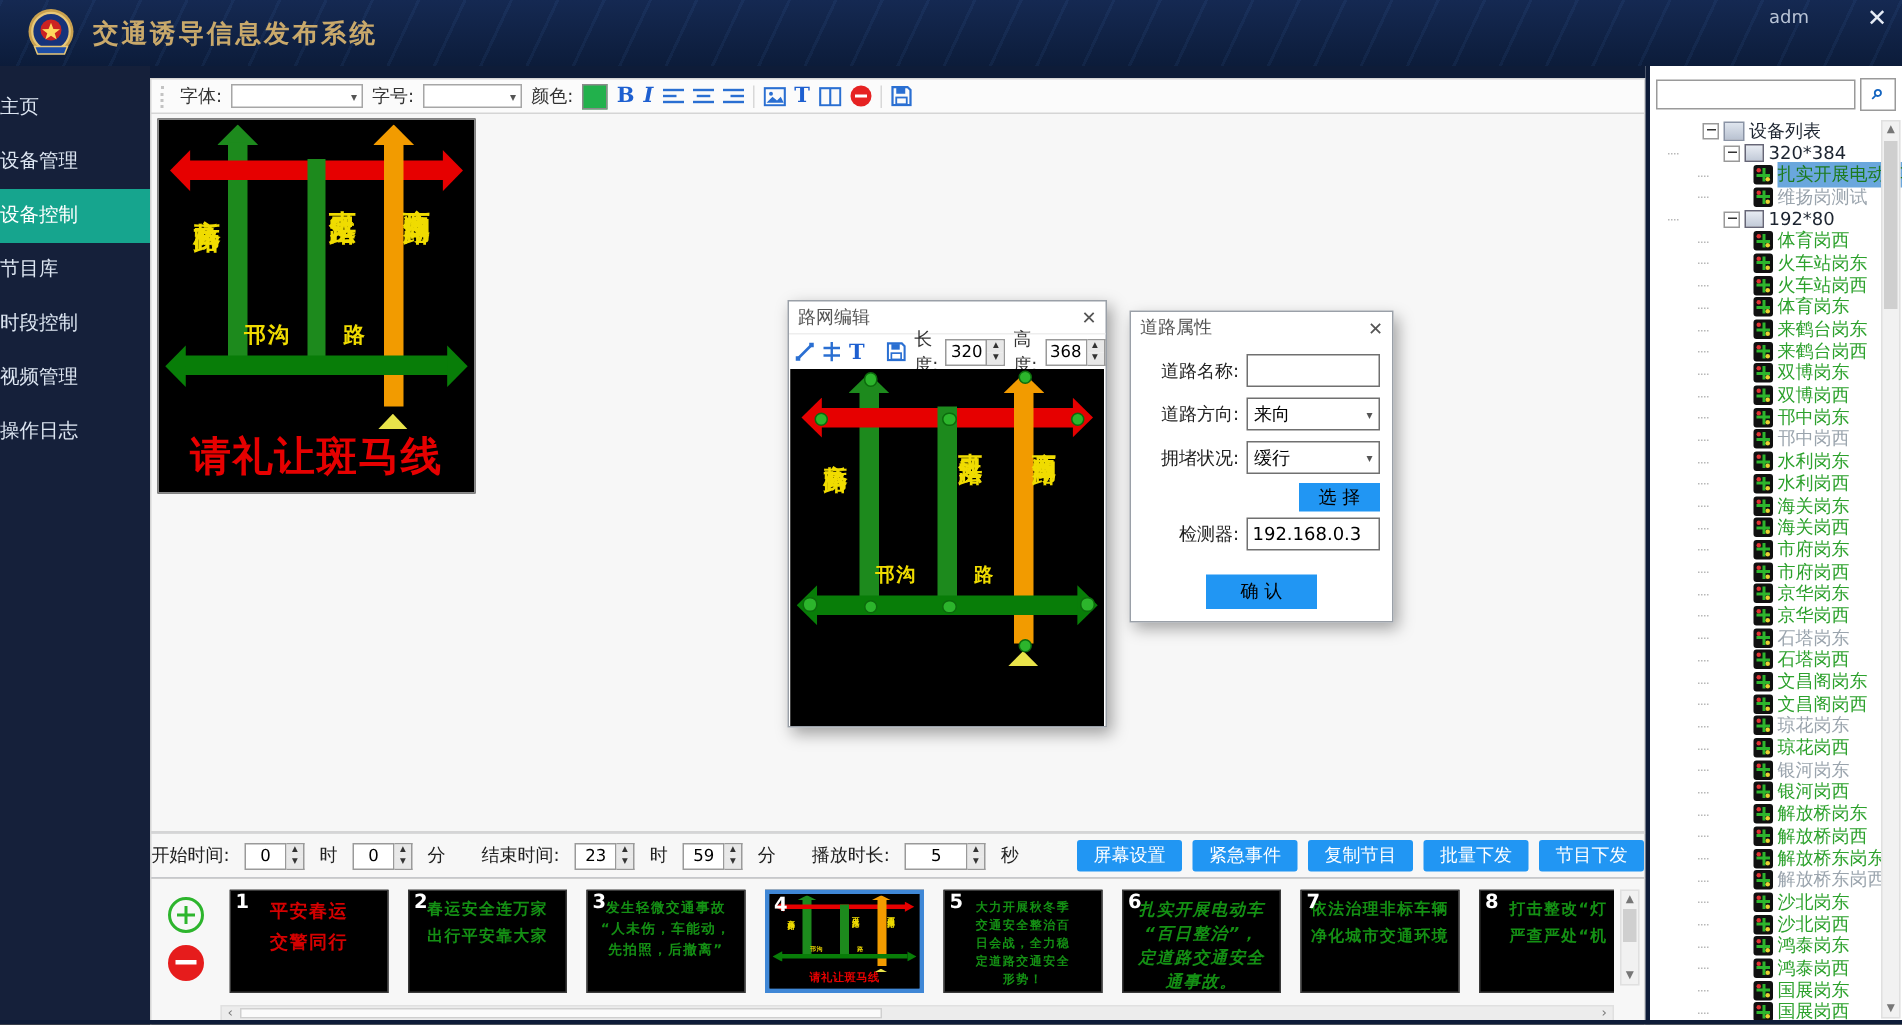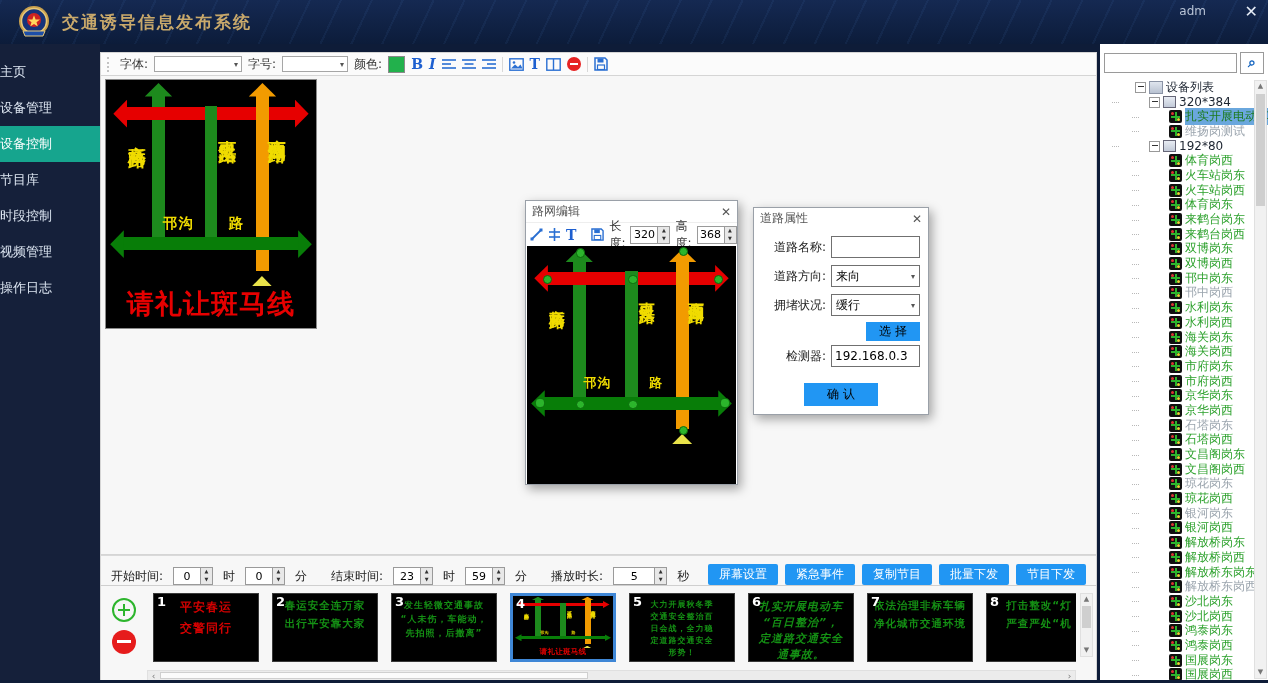--- a/index.html
+++ b/index.html
@@ -63,21 +63,21 @@
   .ud span{flex:1;font-size:5px;line-height:7px;text-align:center;color:#333;background:#e8e8e8;cursor:pointer;}
 
   .prow{display:flex;align-items:center;margin:7px 8px 0;}
   .prow label{width:64px;text-align:right;font-size:12px;color:#222;margin-right:5px;flex:none;}
   .pin{flex:1;height:20px;border:1px solid #707070;font-size:12px;padding:0 3px;font-family:inherit;min-width:0;}
   .psel{flex:1;height:20px;border:1px solid #707070;display:flex;align-items:center;font-size:12px;padding:0 4px;background:#fff;cursor:pointer;}
   .psel .caret{margin-left:auto;font-size:8px;color:#555;}
   .btn-blue{background:#2196f3;color:#000000;border:none;font-size:12px;cursor:pointer;font-family:inherit;}
 
   
-  .schedule{height:30px;display:flex;align-items:flex-end;gap:10px;padding:0 10px;background:#f7f7f7;border-top:1px solid #d9d9d9;
+  .schedule{height:30px;display:flex;align-items:center;gap:10px;padding:0 0;background:#f7f7f7;border-top:1px solid #d9d9d9;
             font-size:12px;color:#222;flex:none;border-left:1px solid #d5d5d5;border-right:1px solid #d5d5d5;box-sizing:border-box;}
   .schedule .gapL{margin-left:14px;}
   .acts{margin-left:auto;display:flex;gap:7px;}
   .act{background:#2196f3;color:#fff;border:none;height:21px;padding:0 11px;font-size:12px;border-radius:2px;cursor:pointer;font-family:inherit;}
 
   
   .playlist{height:98px;position:relative;background:#f7f7f7;border-top:1px solid #cfcfcf;flex:none;
             border-left:1px solid #d5d5d5;border-right:1px solid #d5d5d5;box-sizing:border-box;}
   .pm{position:absolute;left:11px;top:12px;display:flex;flex-direction:column;gap:8px;}
   .badd{width:24px;height:24px;border-radius:50%;border:2px solid #2db52d;background:transparent;position:relative;cursor:pointer;box-sizing:border-box;}

